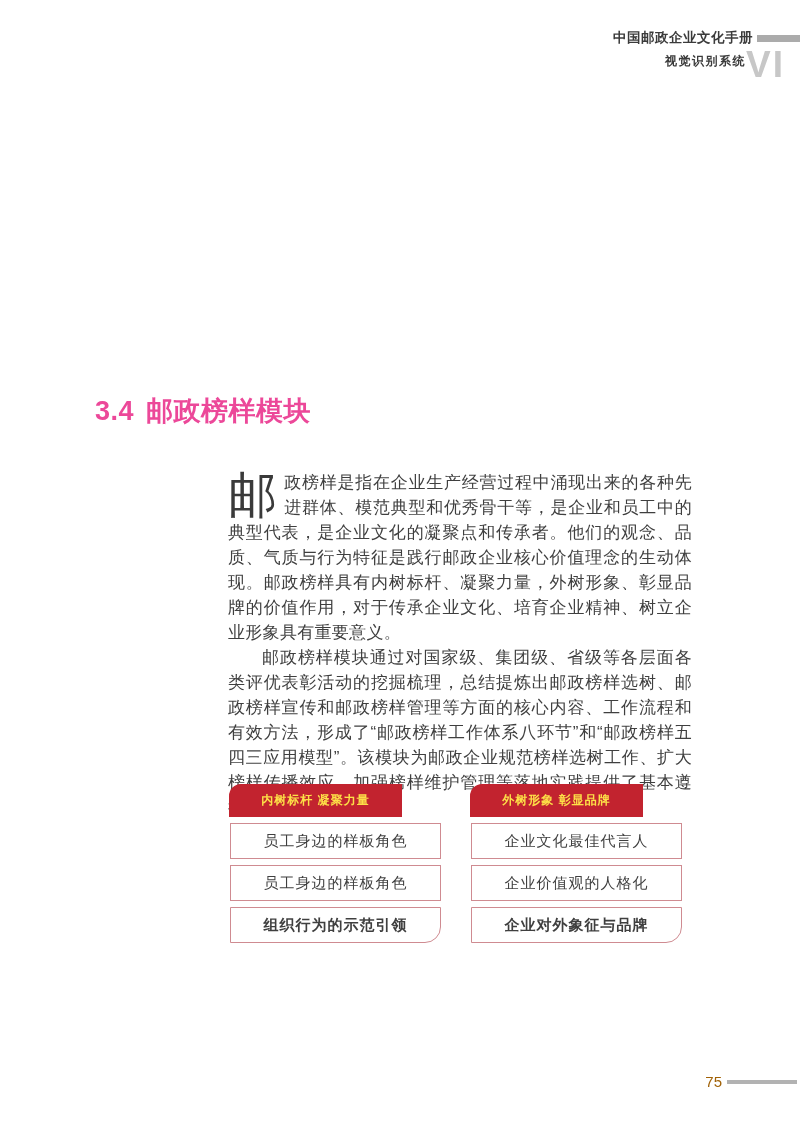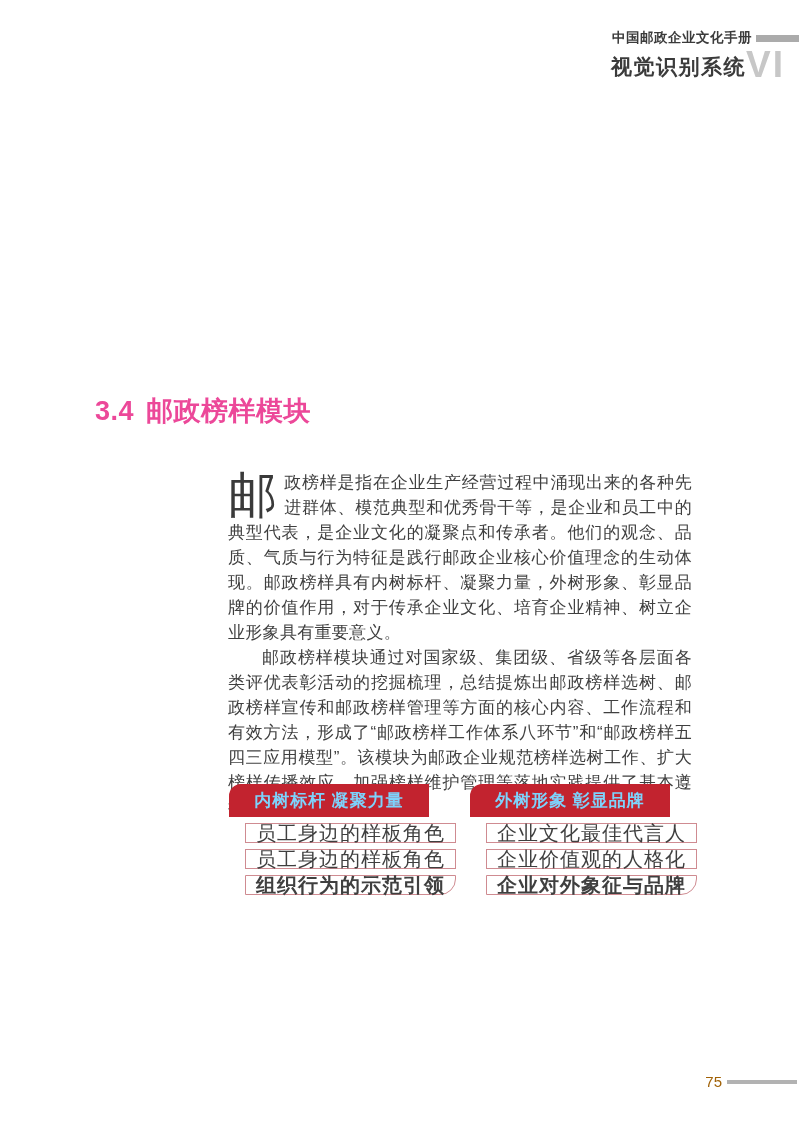--- a/index.html
+++ b/index.html
@@ -47,21 +47,21 @@
     margin-left: 4px;
   }
   .header-line2 {
     display: flex;
     align-items: flex-start;
     justify-content: flex-end;
     margin-top: 4px;
     padding-right: 15px;
   }
   .vis-system {
-    font-size: 21px;
+    font-size: 12px;
     font-weight: 600;
     color: #3b3b3b;
     letter-spacing: 1.5px;
     margin-top: 2px;
   }
   .vi-mark {
     font-size: 37px;
     font-weight: bold;
     color: var(--vi-gray);
     line-height: 28px;
@@ -106,43 +106,43 @@
   
   .diagram {
     position: absolute;
     left: 229px;
     top: 784px;
     display: flex;
     gap: 29px;
   }
   .col { width: 212px; }
   .col-header {
-    width: 200px;
+    width: 173px;
     height: 33px;
     background: var(--brand-red);
     border-radius: 12px 0 0 0;
-    color: #7dd3fc;
-    font-weight: bold;
-    font-size: 17px;
+    color: #fde047;
+    font-weight: bold;
+    font-size: 12px;
     letter-spacing: 1px;
     display: flex;
     align-items: center;
     justify-content: center;
     margin-bottom: 6px;
   }
   .col-item {
     width: 211px;
-    height: 20px;
-    margin-left: 16px;
+    height: 36px;
+    margin-left: 1px;
     border: 1px solid var(--box-border);
     background: #ffffff;
     display: flex;
     align-items: center;
     justify-content: center;
-    font-size: 20px;
+    font-size: 15px;
     letter-spacing: 1px;
     color: var(--text-color);
     margin-bottom: 6px;
   }
   .col-item:last-child {
     border-radius: 0 0 16px 0;
     margin-bottom: 0;
     font-weight: bold;
   }
 

